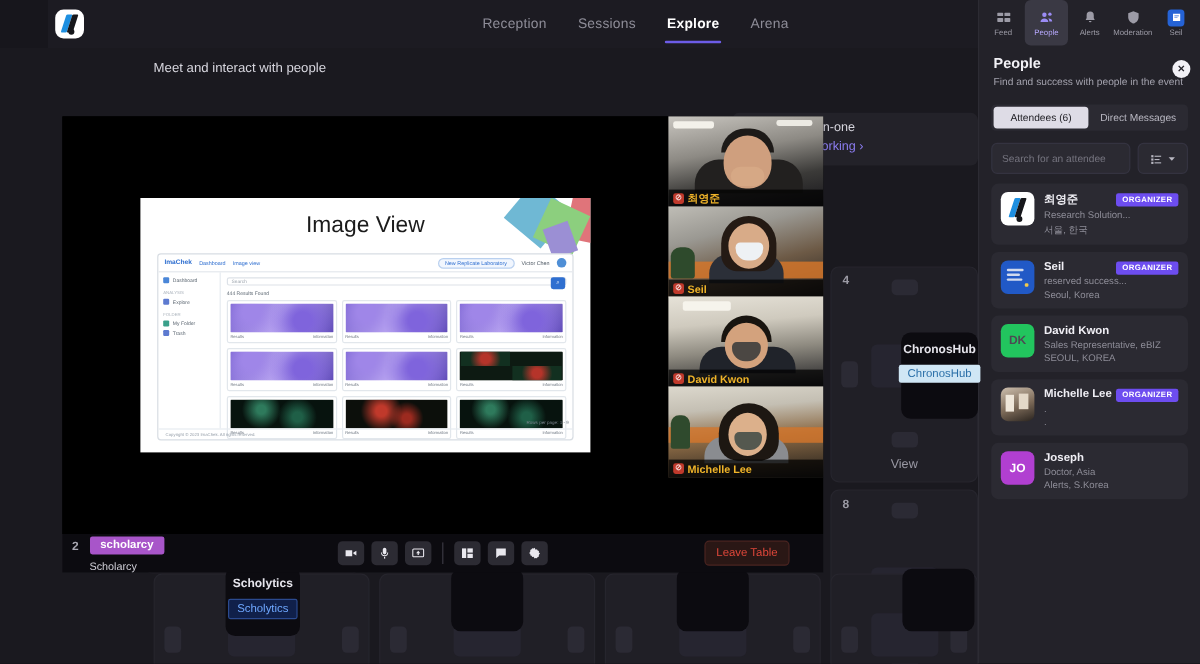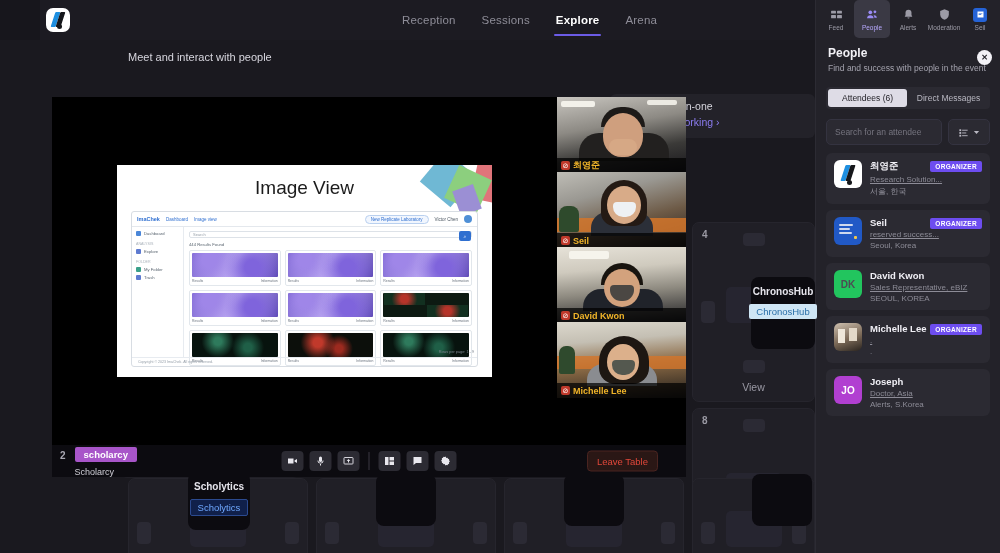--- a/index.html
+++ b/index.html
@@ -352,21 +352,21 @@
   .av-logo .dot { position: absolute; width: 5px; height: 5px; background: #16171b; border-radius: 50%; left: 13px; bottom: 3px; }
   .av-card { background: #2159c6; }
   .av-card .bar { position: absolute; background: #cfd9ee; border-radius: 1px; }
   .av-dk { background: #22c55e; color: #4c4b53; }
   .av-photo { background: linear-gradient(160deg,#cdbfae 0%, #7c6a58 55%, #2a241f 100%); }
   .av-photo .f1 { position: absolute; left: 4px; top: 6px; width: 7px; height: 14px; background: #efe7da; }
   .av-photo .f2 { position: absolute; right: 5px; top: 5px; width: 8px; height: 13px; background: #e3d8c8; }
   .av-jo { background: #b13fd1; }
   .att-info { flex: 1; min-width: 0; }
   .att-name { font-size: 9.5px; color: #f0eff5; font-weight: bold; }
-  .att-role { font-size: 8px; color: #8d8c97; margin-top: 2px; overflow: hidden; white-space: nowrap; text-overflow: ellipsis; text-decoration: underline; }
+  .att-role { font-size: 8px; color: #8d8c97; margin-top: 2px; overflow: hidden; white-space: nowrap; text-overflow: ellipsis; }
   .att-loc { font-size: 8px; color: #8d8c97; margin-top: 2px; }
   .badge {
     position: absolute; right: 8px; top: 8px; background: #6d4df0; color: #fff;
     font-size: 6.5px; font-weight: bold; padding: 2px 5px; border-radius: 2px; letter-spacing: .3px;
   }
 </style>
 </head>
 <body>
 
 <div id="app">

